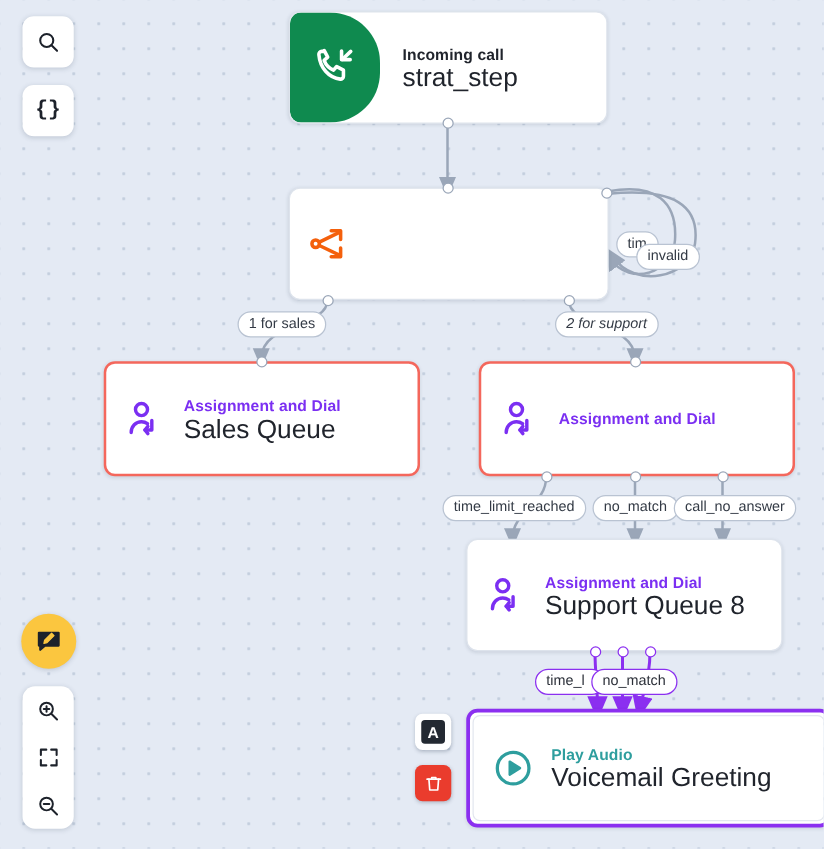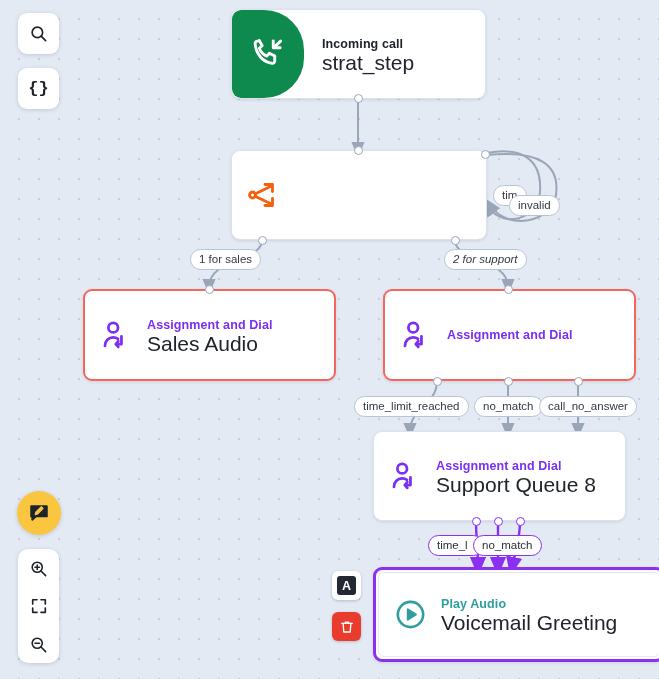--- a/index.html
+++ b/index.html
@@ -274,21 +274,21 @@
     <div class="node-icon">
       <svg width="33" height="33" viewBox="0 0 24 24" fill="none" stroke="#7b2ff2" stroke-width="2" stroke-linecap="round" stroke-linejoin="round">
         <circle cx="9.6" cy="6.3" r="3.5"></circle>
         <path d="M3.6 19.6c0-3.6 2.7-6.2 6-6.2 1.3 0 2.5.4 3.5 1.1"></path>
         <path d="M15.6 12.6v5.6h-4"></path>
         <path d="M13.3 16.1l-1.7 2.1 1.7 2.1"></path>
       </svg>
     </div>
     <div class="node-text">
       <div class="node-kind" style="color:#7b2ff2">Assignment and Dial</div>
-      <div class="node-name">Sales Audio</div>
+      <div class="node-name">Sales Queue</div>
     </div>
   </div>
   <div class="port" style="left:205px; top:285px;"></div>
 
   <div class="node error" style="left:383px; top:289px; width:253px; height:92px;">
     <div class="node-icon">
       <svg width="33" height="33" viewBox="0 0 24 24" fill="none" stroke="#7b2ff2" stroke-width="2" stroke-linecap="round" stroke-linejoin="round">
         <circle cx="9.6" cy="6.3" r="3.5"></circle>
         <path d="M3.6 19.6c0-3.6 2.7-6.2 6-6.2 1.3 0 2.5.4 3.5 1.1"></path>
         <path d="M15.6 12.6v5.6h-4"></path>

